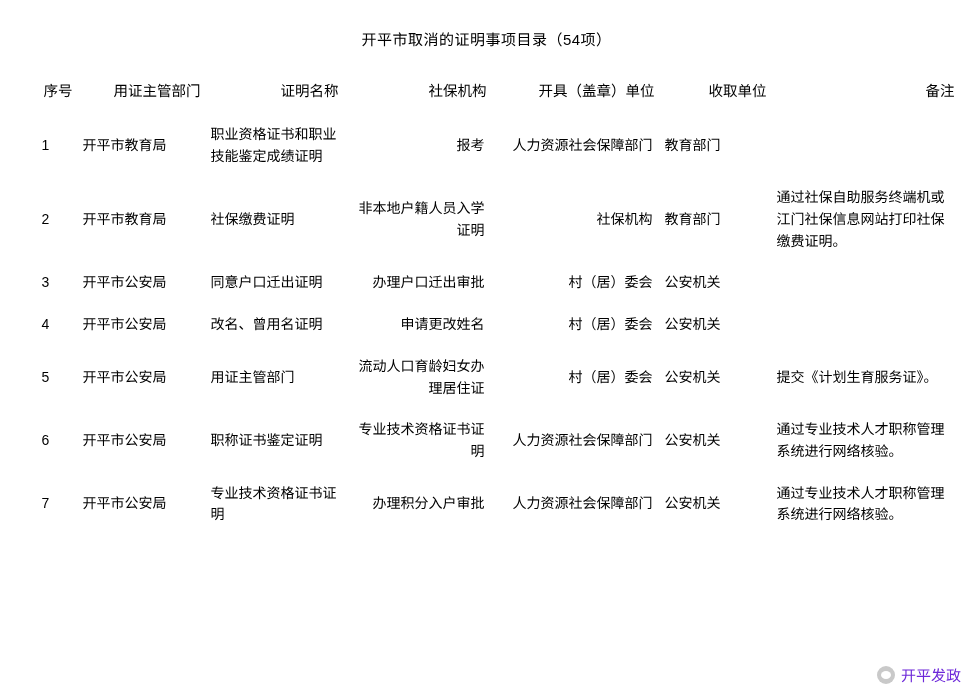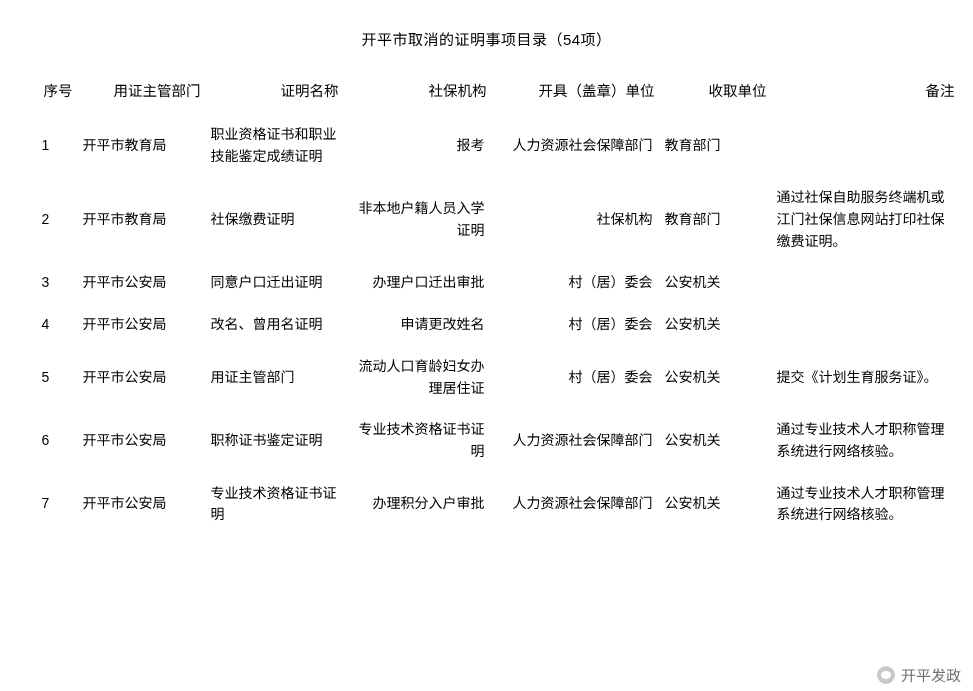--- a/index.html
+++ b/index.html
@@ -67,21 +67,21 @@
   td.recv   { text-align: left; padding-left: 6px;}
   td.remark { text-align: left; padding-left: 8px;}
 
   .watermark {
     position: absolute;
     right: 12px;
     bottom: 6px;
     display: flex;
     align-items: center;
     gap: 6px;
-    color: #737373;
+    color: #6d28d9;
     font-size: 15px;
     user-select: none;
   }
   .wb-logo {
     width: 18px;
     height: 18px;
     border-radius: 50%;
     background: #c9c9c9;
     position: relative;
     flex: none;

